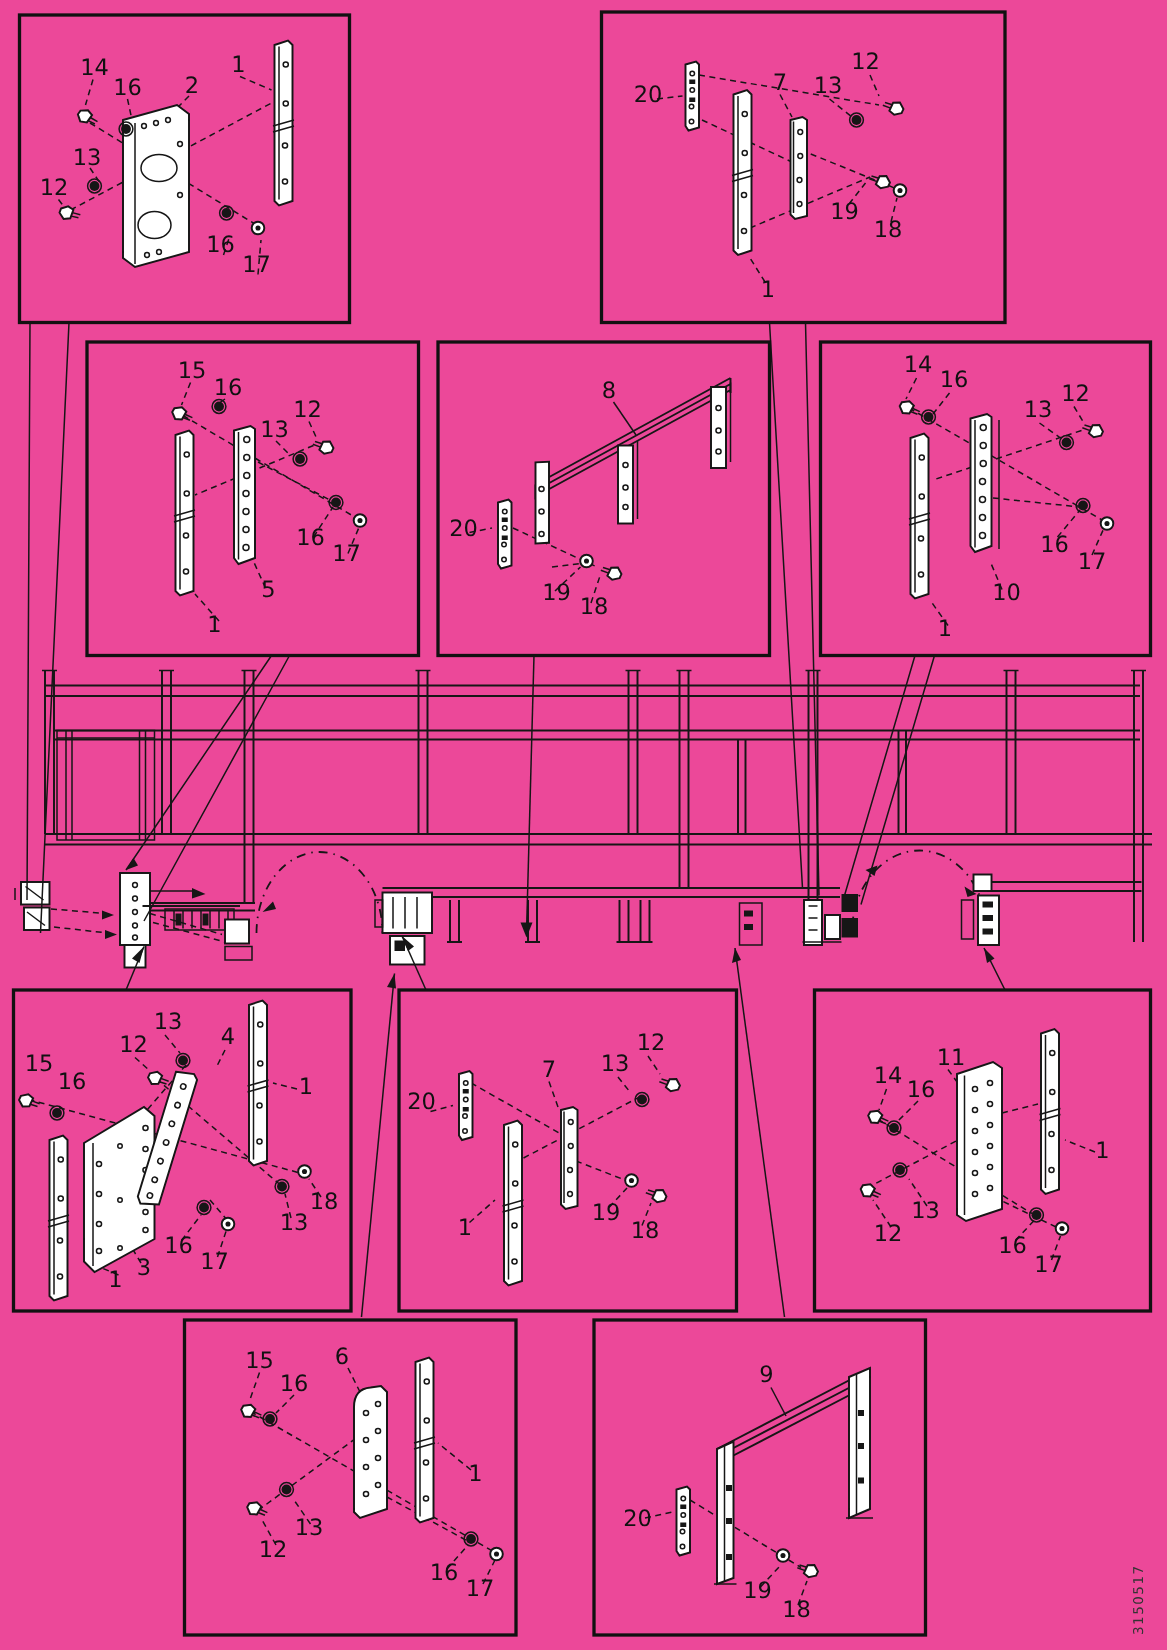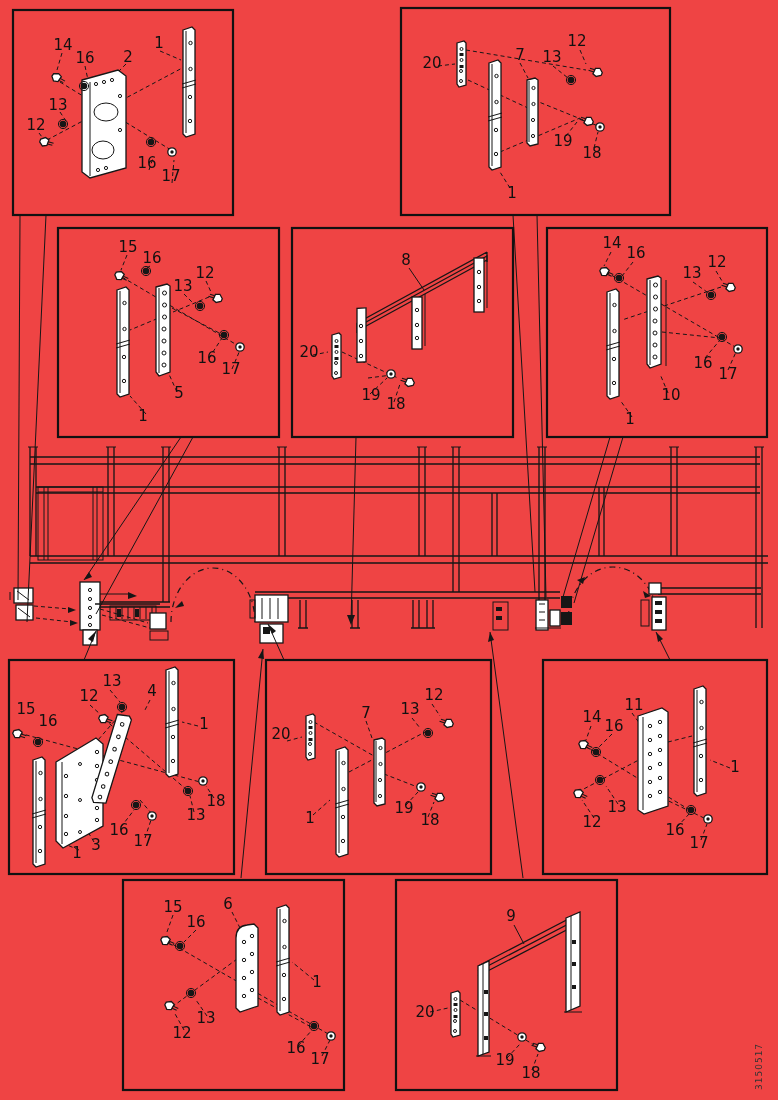--- a/index.html
+++ b/index.html
@@ -1,16 +1,16 @@
 <!DOCTYPE html>
 <html><head>
 <meta charset="utf-8">
 <style>
   html,body{margin:0;padding:0;background:#e8e8e8;}
-  #page{width:778px;height:1100px;background:#ef4444;position:relative;margin:0 auto;
+  #page{width:778px;height:1100px;background:#ec4899;position:relative;margin:0 auto;
         font-family:"DejaVu Sans","Liberation Sans",sans-serif;}
   svg{position:absolute;left:0;top:0;}
   .box{fill:none;stroke:#111;stroke-width:2.2;}
   .ln{stroke:#161616;stroke-width:1.3;fill:none;}
   .thin{stroke:#161616;stroke-width:1;fill:none;}
   .dash{stroke:#161616;stroke-width:1;fill:none;stroke-dasharray:4 3;}
   .dashdot{stroke:#161616;stroke-width:1.2;fill:none;stroke-dasharray:6 4 1 4;}
   .part{fill:#ffffff;stroke:#161616;stroke-width:1.3;}
   .hole{fill:#ffffff;stroke:#161616;stroke-width:1;}
   .dark{fill:#161616;stroke:none;}

